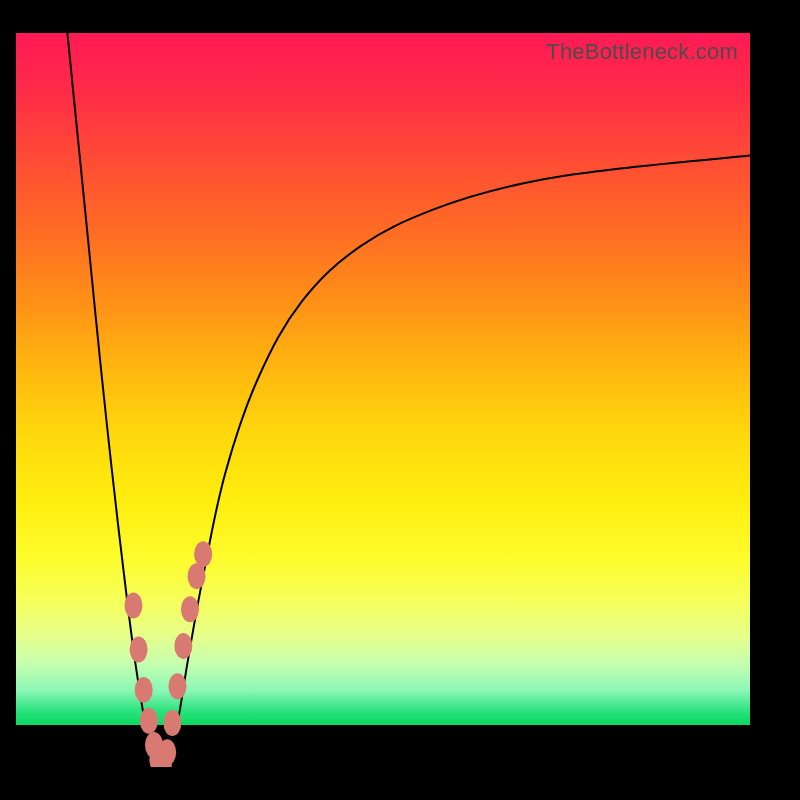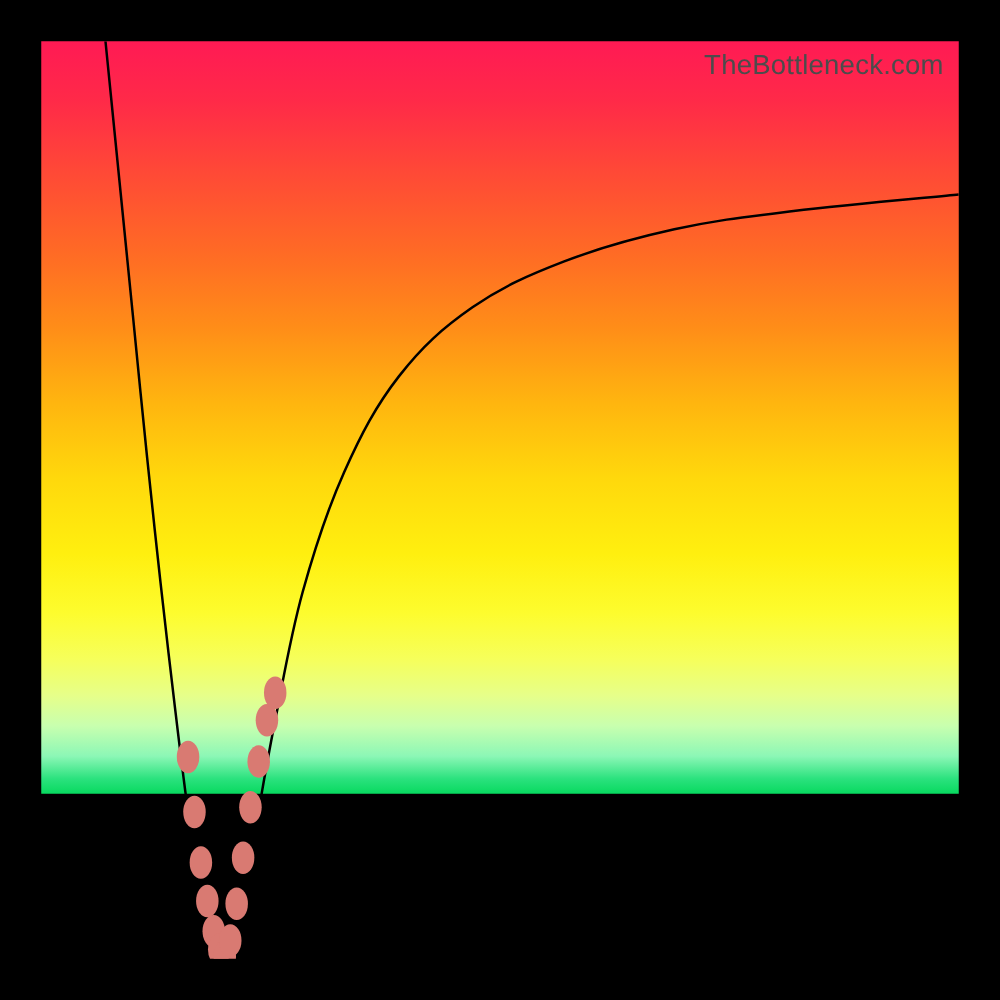--- a/index.html
+++ b/index.html
@@ -1,17 +1,17 @@
 <!DOCTYPE html>
 <html><head>
 <meta charset="utf-8">
 <style>
 html,body{margin:0;padding:0;width:800px;height:800px;overflow:hidden;background:#000;font-family:Arial,Helvetica,sans-serif}
 .frame{position:absolute;left:0;top:0;width:800px;height:800px;background:#000}
-.plot{position:absolute;left:33px;top:33px;width:734px;height:602px;background:linear-gradient(to bottom,
+.plot{position:absolute;left:16px;top:33px;width:734px;height:692px;background:linear-gradient(to bottom,
   #ff1a54 0%,
   #ff2a48 8%,
   #ff4b35 18%,
   #ff6a25 28%,
   #ff8d18 38%,
   #ffb50f 48%,
   #ffd80c 58%,
   #ffef0f 68%,
   #fdfc2e 76%,
   #f6ff5a 82%,

